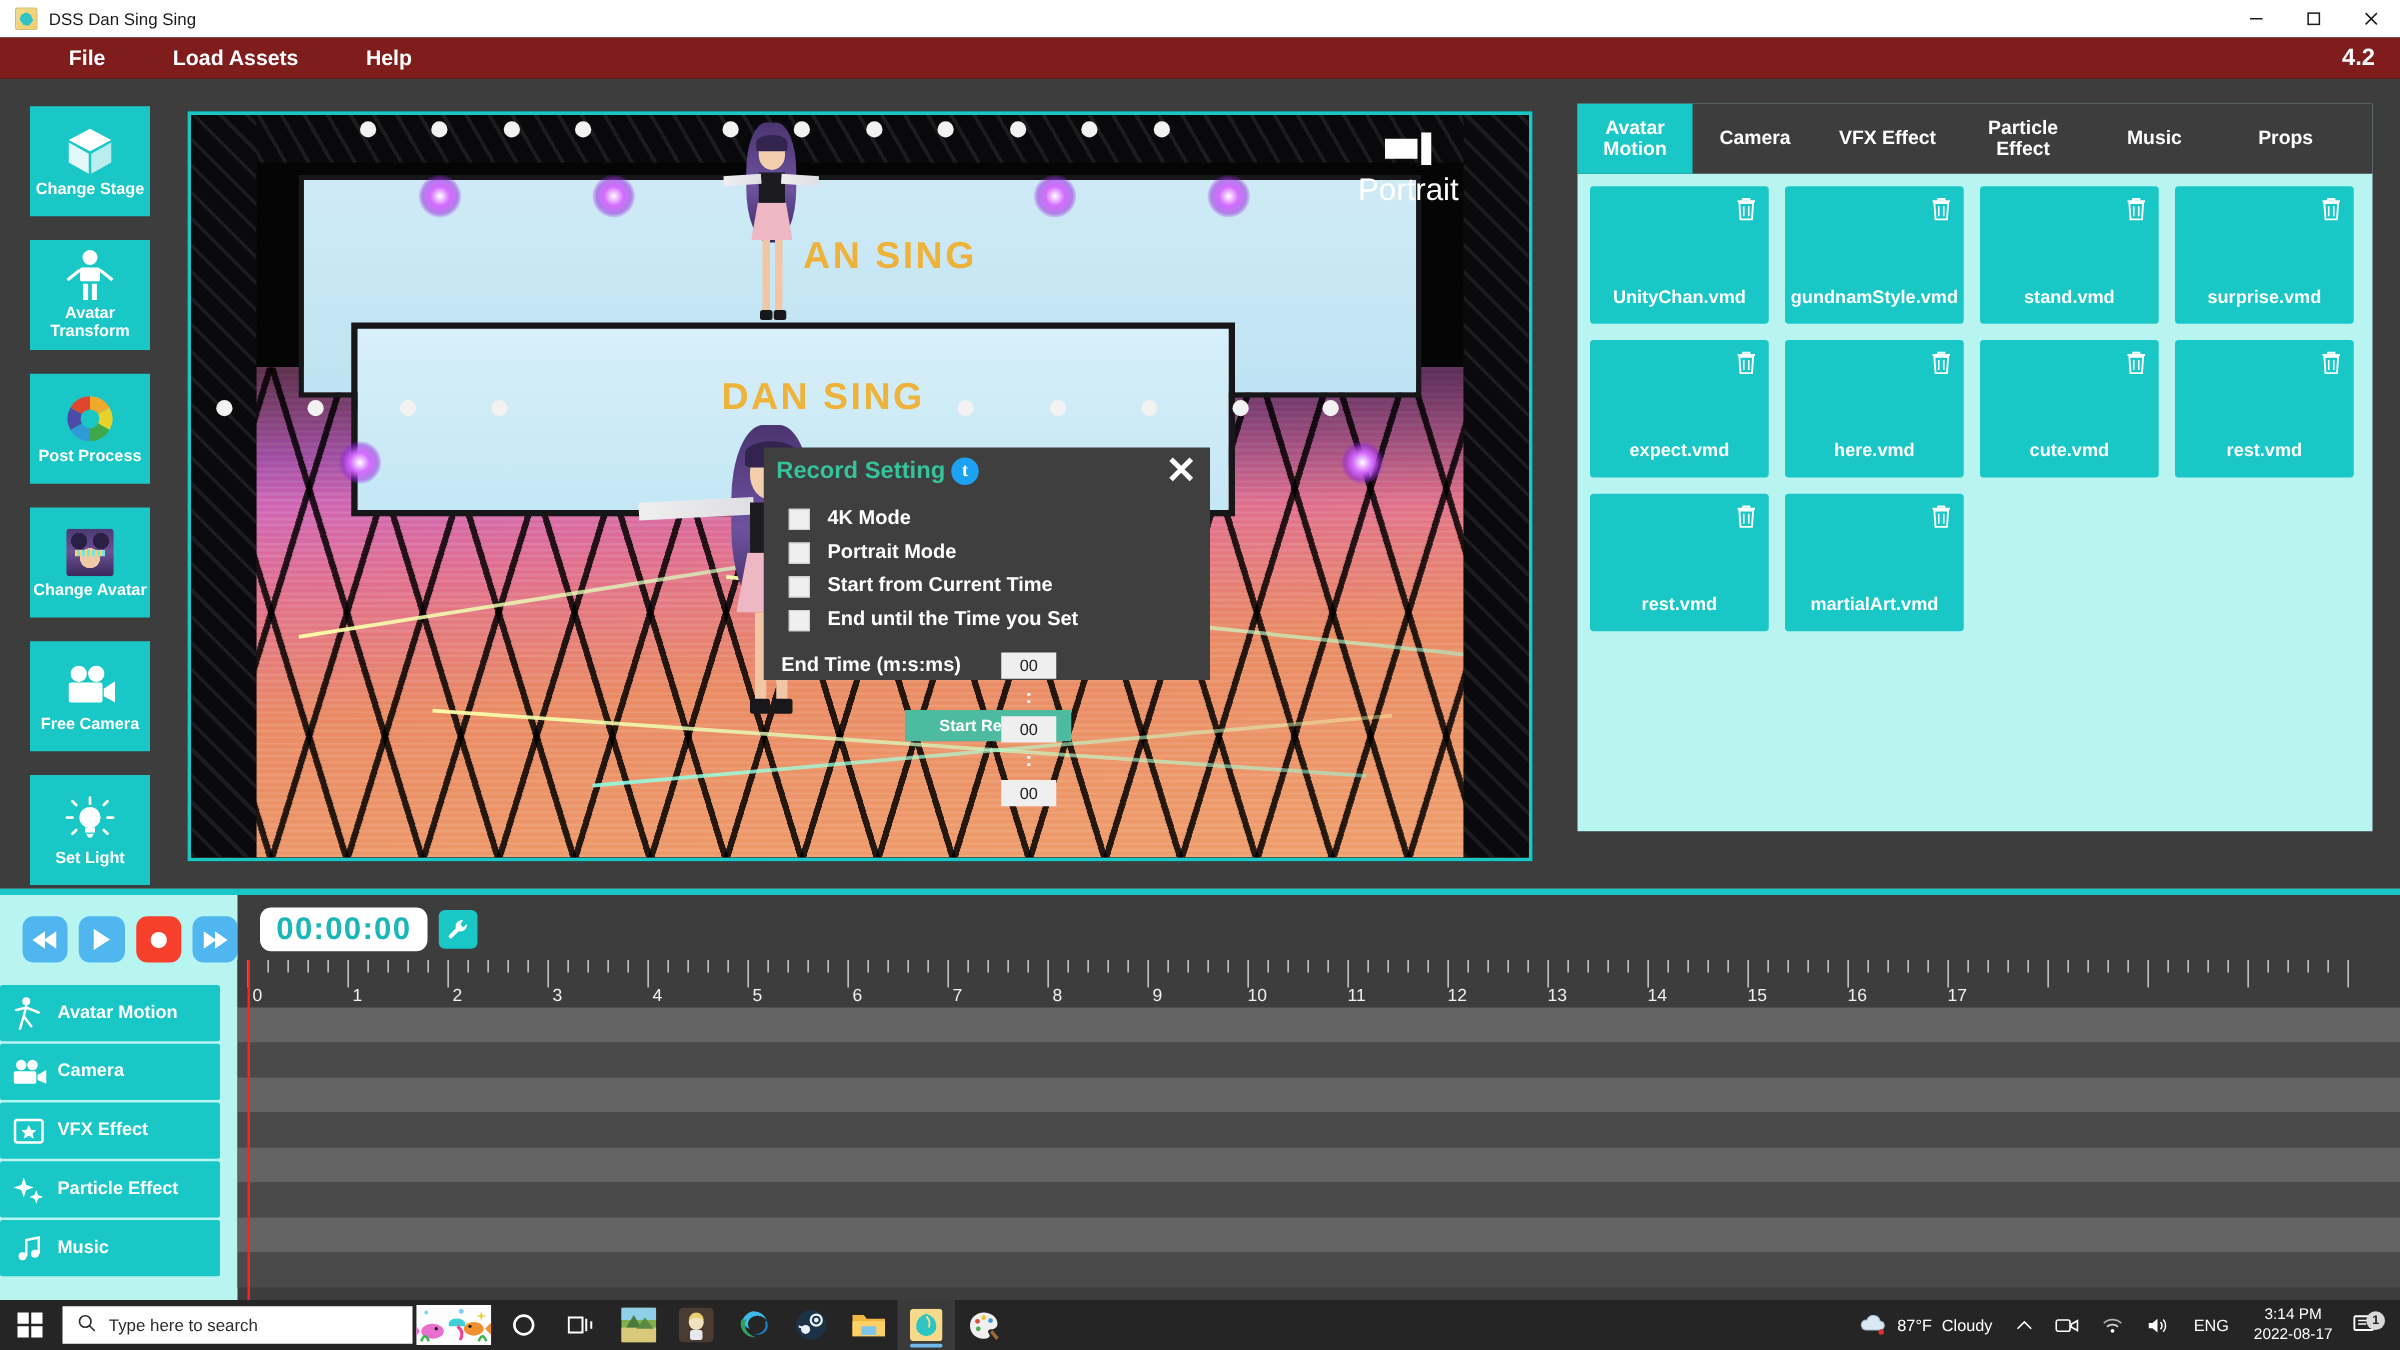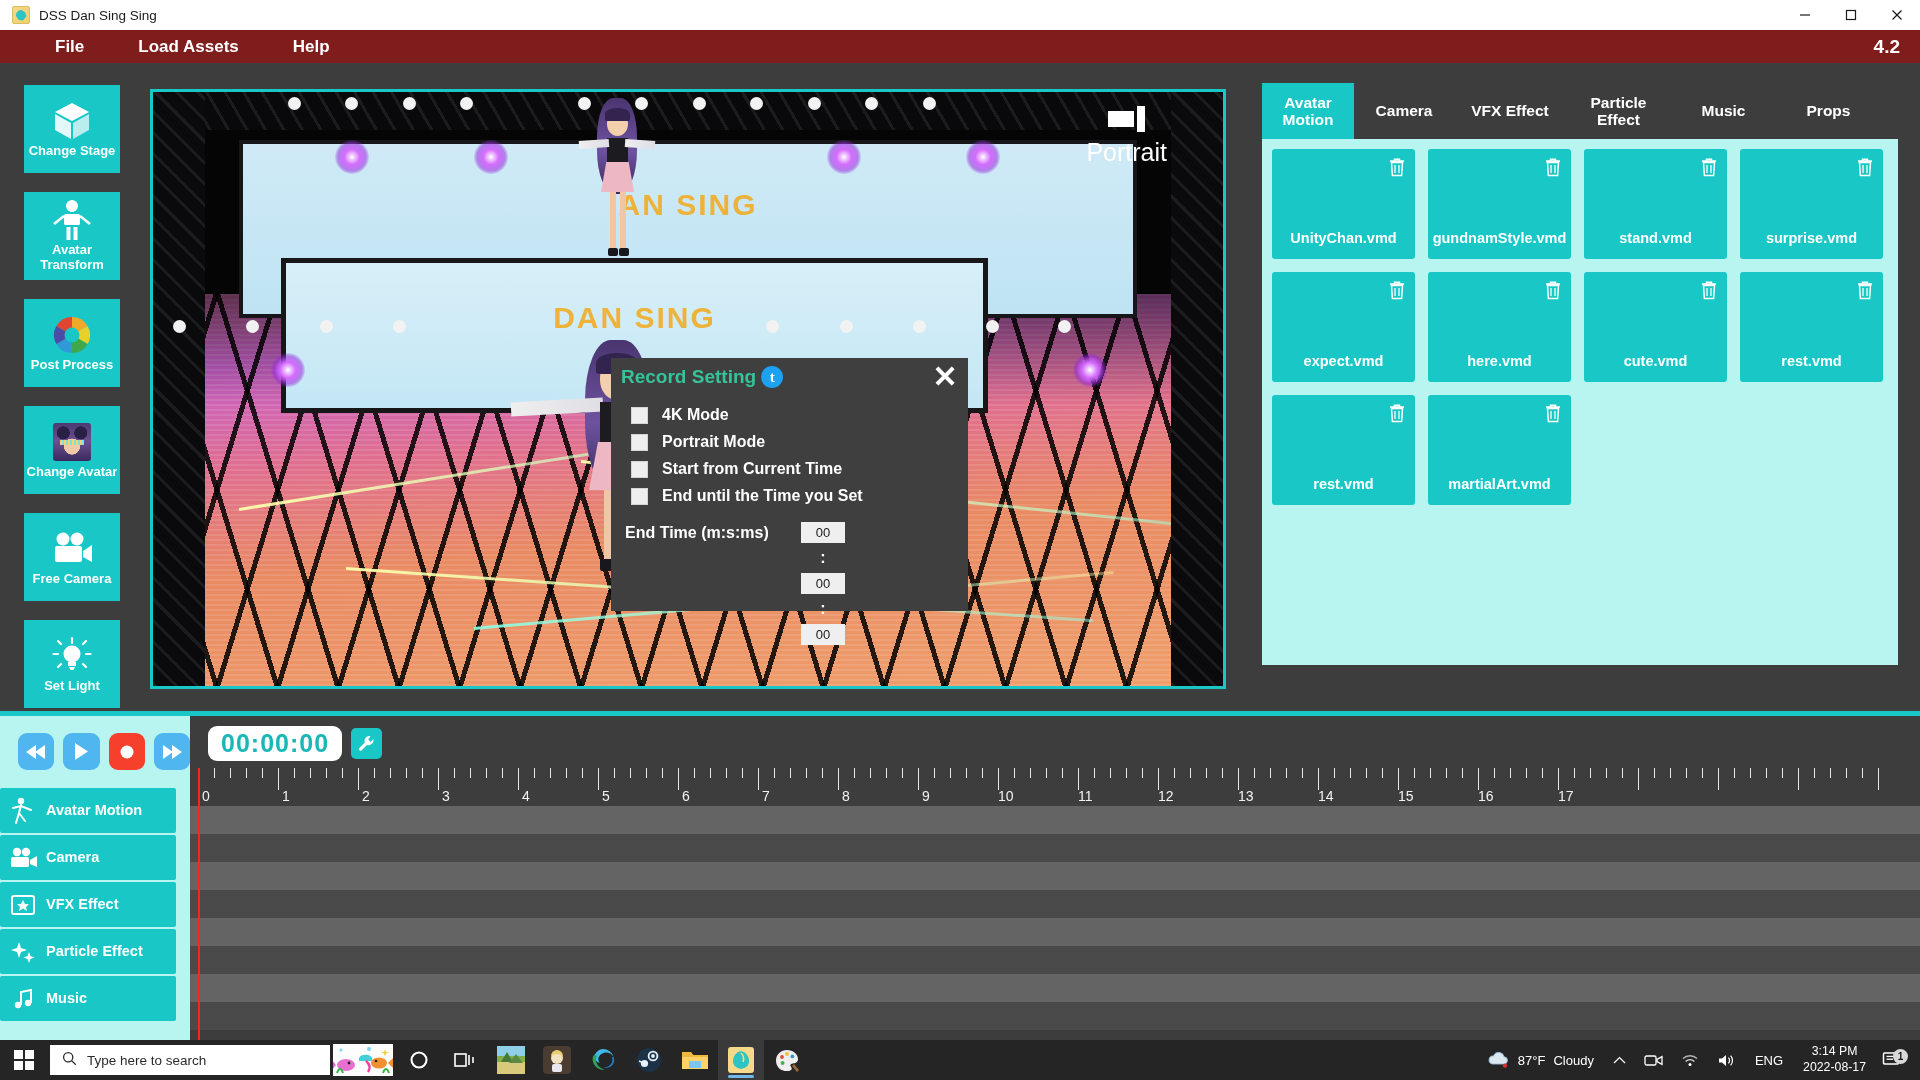--- a/index.html
+++ b/index.html
@@ -105,21 +105,21 @@
     border: 4px solid #17171a;
   }
   .stage-screen-mid {
     position: absolute; left: 12%; top: 28%; width: 66%; height: 26%;
     background: linear-gradient(180deg,#d7eff8 0%,#c4e7f5 100%);
     border: 5px solid #17171a;
   }
   .screen-text {
     position: absolute; width: 100%; top: 26%; text-align: center;
     font-size: 30px; font-weight: bold; letter-spacing: 2px;
-    color: #f0b030; opacity: .95;
+    color: #f0b030; opacity: .95; margin-left: 24px;
   }
   .truss {
     position: absolute; top: 0; bottom: 0; width: 52px;
     background:
       repeating-linear-gradient(45deg, #1c1c1f 0 3px, #0a0a0c 3px 15px),
       repeating-linear-gradient(-45deg, #1c1c1f 0 3px, #0a0a0c 3px 15px),
       #0c0c0e;
   }
   .truss.l { left: 0; } .truss.r { right: 0; }
   .truss-top {
@@ -149,21 +149,21 @@
   .fig-face { position:absolute; border-radius: 46% 46% 52% 52%; background: #f3cfae; }
   .fig-bang { position:absolute; border-radius: 48% 48% 12% 12%; background: #33244f; }
   .fig-body { position:absolute; background: #1b1b20; }
   .fig-skirt { position:absolute; background: #eeb7c4; clip-path: polygon(16% 0, 84% 0, 100% 100%, 0 100%); }
   .fig-leg { position:absolute; background: #f0c6a4; }
   .fig-shoe { position:absolute; background: #18181c; border-radius: 2px; }
   .fig-arm { position:absolute; background: linear-gradient(90deg,#efefef,#dedee4); }
 
   
   .dialog {
-    position: absolute; left: 611px; top: 295px; width: 357px; height: 253px;
+    position: absolute; left: 611px; top: 295px; width: 357px; height: 186px;
     background: #3f3f3f; color: #fff; z-index: 40;
   }
   .dlg-title {
     position: absolute; left: 10px; top: 8px;
     color: #35c49a; font-size: 19px; font-weight: bold;
     display: flex; align-items: center; gap: 5px;
   }
   .twitter-badge {
     width: 22px; height: 22px; border-radius: 50%; background: #1da1f2;
     display: flex; align-items: center; justify-content: center;

